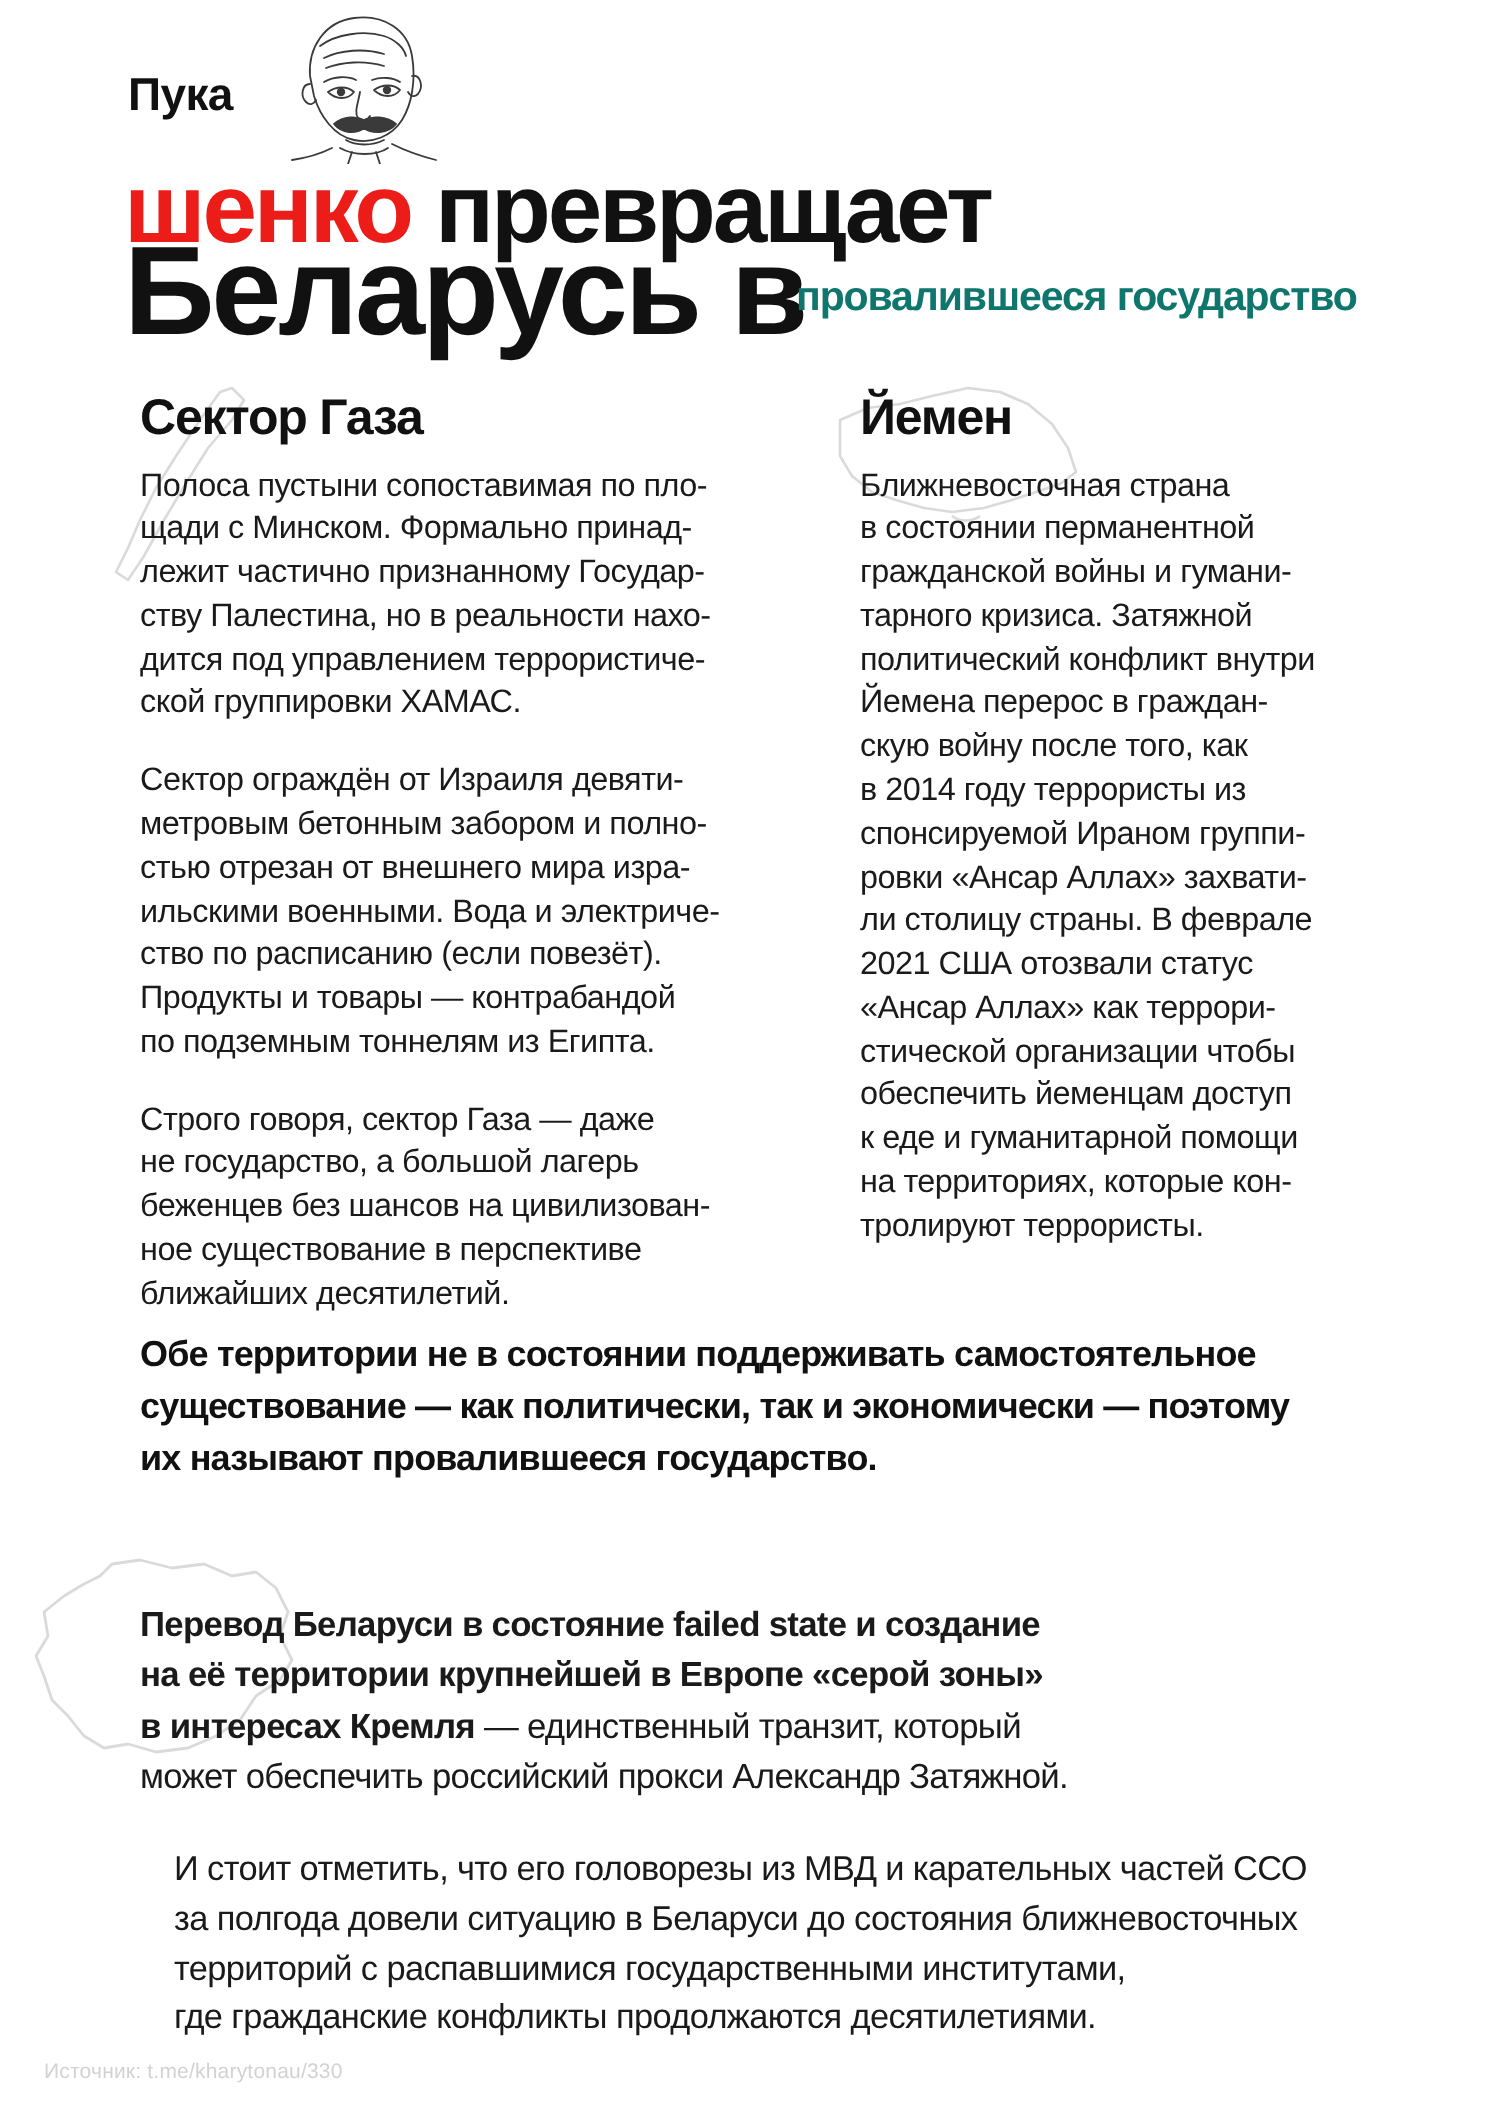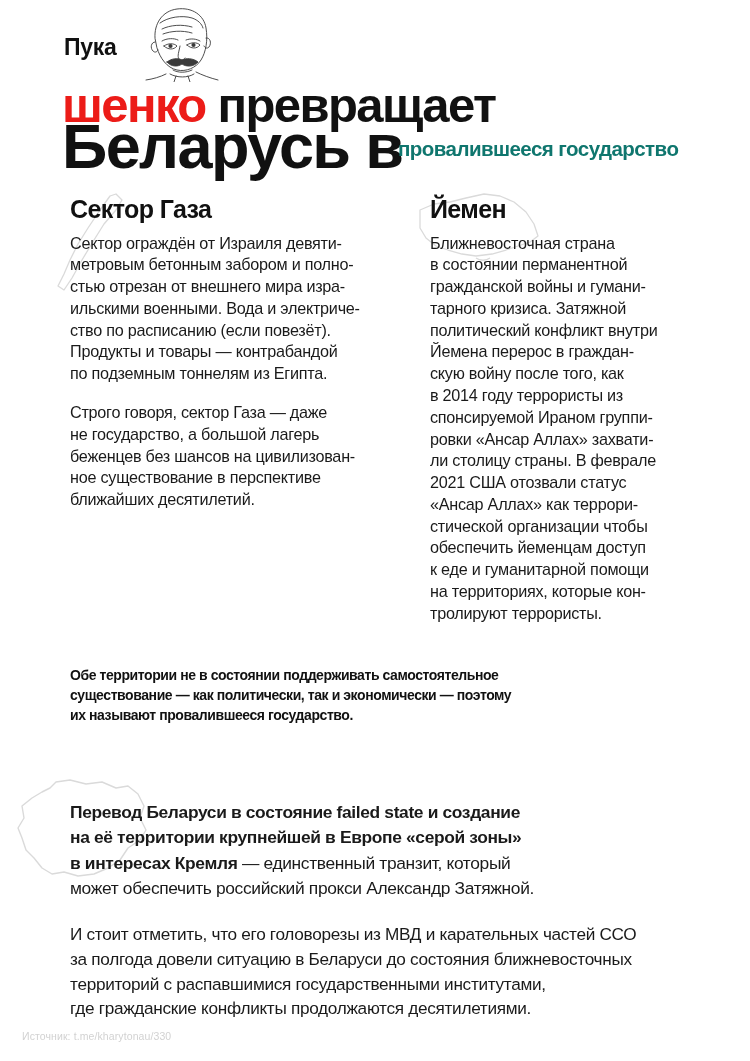--- a/index.html
+++ b/index.html
@@ -175,39 +175,39 @@
     white-space: pre-line;
   }
   .col p:last-child { margin-bottom: 0; }
 
   
   .statement {
     position: absolute;
     left: 70px;
     top: 665px;
     width: 650px;
-    font-size: 14px;
+    font-size: 18px;
     font-weight: bold;
     line-height: 1.44;
     letter-spacing: -0.42px;
     color: #111111;
     white-space: pre-line;
     z-index: 3;
   }
 
   
   .bottom {
     position: absolute;
     left: 70px;
     top: 800px;
     width: 660px;
     z-index: 3;
   }
   .bottom .tail {
-    margin: 0;
+    margin: 17px;
     font-size: 17.2px;
     font-weight: normal;
     line-height: 1.45;
     letter-spacing: -0.3px;
     color: #1a1a1a;
     white-space: pre-line;
   }
   .bottom .mixed {
     margin: 0 0 20px 0;
     font-size: 17.4px;
@@ -286,20 +286,26 @@
 
   <div class="columns">
 
     <div class="col col-left">
       <div class="map-ghost map-gaza">
         <svg viewBox="0 0 74 108" width="74" height="108" fill="none" stroke="#dadada" stroke-width="1.3" stroke-linejoin="round">
           <path d="M60 4 L66 10 L60 20 L48 34 L38 50 L26 70 L16 88 L8 100 L2 96 L8 84 L14 70 L22 54 L32 38 L44 20 L54 6 Z"></path>
         </svg>
       </div>
       <h2>Сектор Газа</h2>
+      <p>Полоса пустыни сопоставимая по пло-
+щади с Минском. Формально принад-
+лежит частично признанному Государ-
+ству Палестина, но в реальности нахо-
+дится под управлением террористиче-
+ской группировки ХАМАС.</p>
       <p>Сектор ограждён от Израиля девяти-
 метровым бетонным забором и полно-
 стью отрезан от внешнего мира изра-
 ильскими военными. Вода и электриче-
 ство по расписанию (если повезёт).
 Продукты и товары — контрабандой
 по подземным тоннелям из Египта.</p>
       <p>Строго говоря, сектор Газа — даже
 не государство, а большой лагерь
 беженцев без шансов на цивилизован-

